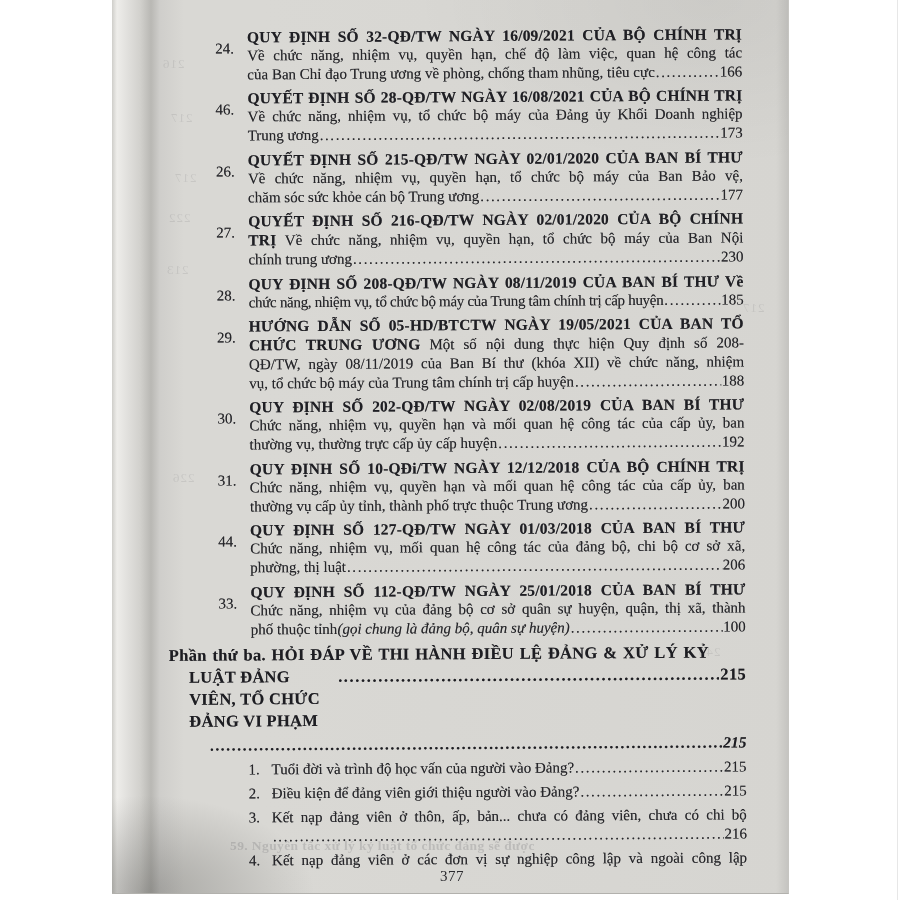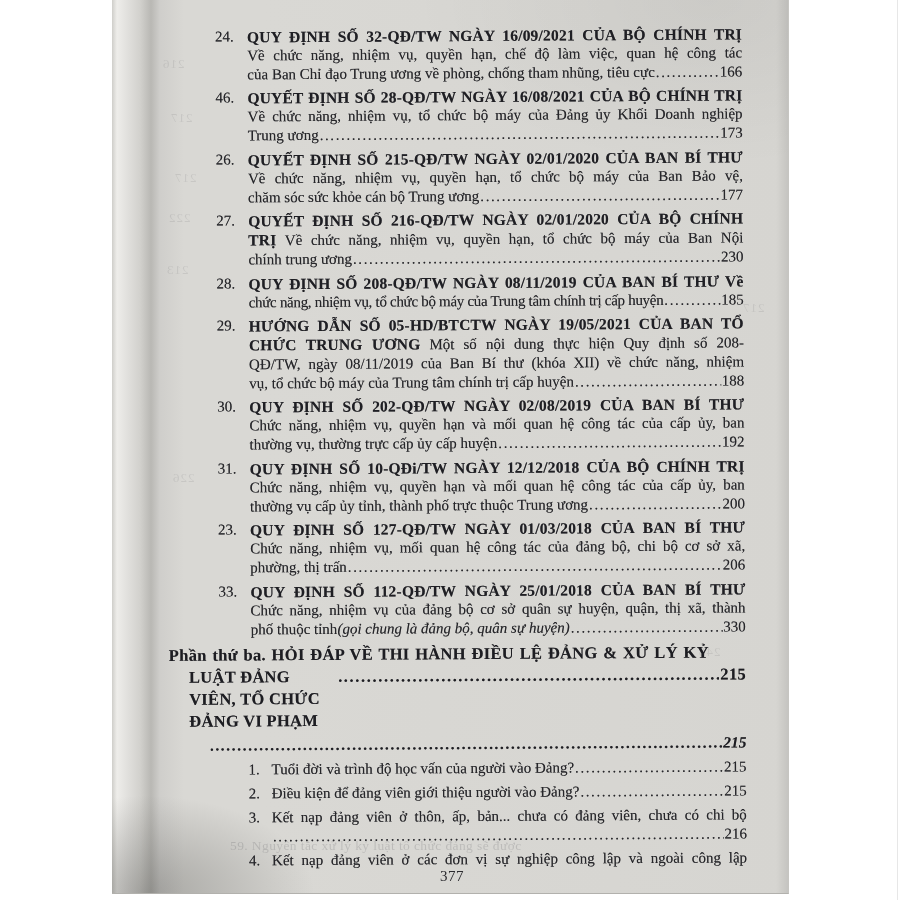--- a/index.html
+++ b/index.html
@@ -21,21 +21,21 @@
     border-right:1px solid #c6c5c1;
   }
   .frame-line{position:absolute;right:2px;top:0;bottom:0;width:1px;background:#e7e7e7;}
   
   .content{
     position:absolute;left:103px;top:26px;width:527px;
     transform:rotate(-0.35deg);transform-origin:50% 0;
     text-shadow:0 0 0.5px rgba(38,38,42,0.55);
   }
   .entry{position:relative;padding-left:32px;margin-bottom:4.4px;font-size:15px;line-height:19px;}
-  .entry .num{position:absolute;left:0;top:0;font-size:15px;}
+  .entry .num{position:absolute;left:0;top:12px;font-size:15px;}
   .head{font-weight:bold;font-size:15.5px;letter-spacing:0.2px;color:#1f1f24;
         text-align:justify;text-align-last:justify;white-space:normal;}
   .bodyline{text-align:justify;text-align-last:justify;}
   .bodyline b{font-size:15.5px;letter-spacing:0.2px;color:#1f1f24;}
   .tailline{display:flex;align-items:baseline;}
   .tailline .t{white-space:nowrap;flex:0 0 auto;}
   .tailline .it{white-space:nowrap;flex:0 0 auto;font-style:italic;}
   .tight .t{letter-spacing:-0.3px;}
   .leader{flex:1 1 auto;overflow:hidden;white-space:nowrap;min-width:4px;margin:0 1px;}
   .leader::after{content:"......................................................................................................................................................................";letter-spacing:1.6px;}
@@ -51,21 +51,21 @@
   
   .questions{margin-left:29px;width:498px;}
   .q{position:relative;padding-left:23px;margin-bottom:4.5px;font-size:15px;line-height:19.5px;}
   .q .num{position:absolute;left:0;top:0;}
   
   .folio{position:absolute;left:0;top:868px;width:680px;text-align:center;
          font-size:15px;letter-spacing:0.5px;color:#2a2a2e;}
   
   .ghost{position:absolute;font-size:13px;color:#383840;opacity:0.10;
          filter:blur(0.6px);letter-spacing:1px;transform:scaleX(-1);white-space:nowrap;}
-  .ghost.plain{transform:none;opacity:0.17;filter:blur(0.5px);font-size:13.5px;letter-spacing:0.4px;}
+  .ghost.plain{transform:none;opacity:0.17;filter:blur(0.5px);font-size:13.5px;letter-spacing:0.4px;font-weight:bold;}
 </style>
 </head>
 <body>
 
 <div class="photo">
   <div class="page">
 
     <span class="ghost" style="left:50px;top:56px;">216</span>
     <span class="ghost" style="left:58px;top:110px;">217</span>
     <span class="ghost" style="left:62px;top:170px;">217</span>
@@ -160,39 +160,39 @@
         <div class="head">QUY ĐỊNH SỐ 10-QĐi/TW NGÀY 12/12/2018 CỦA BỘ CHÍNH TRỊ</div>
         <div class="bodyline">Chức năng, nhiệm vụ, quyền hạn và mối quan hệ công tác của cấp ủy, ban</div>
         <div class="tailline">
           <span class="t">thường vụ cấp ủy tỉnh, thành phố trực thuộc Trung ương</span>
           <span class="leader"></span>
           <span class="pgno">200</span>
         </div>
       </div>
 
       <div class="entry">
-        <span class="num">23.</span>
+        <span class="num">44.</span>
         <div class="head">QUY ĐỊNH SỐ 127-QĐ/TW NGÀY 01/03/2018 CỦA BAN BÍ THƯ</div>
         <div class="bodyline">Chức năng, nhiệm vụ, mối quan hệ công tác của đảng bộ, chi bộ cơ sở xã,</div>
         <div class="tailline">
-          <span class="t">phường, thị trấn</span>
+          <span class="t">phường, thị luật</span>
           <span class="leader"></span>
           <span class="pgno">206</span>
         </div>
       </div>
 
       <div class="entry">
         <span class="num">33.</span>
         <div class="head">QUY ĐỊNH SỐ 112-QĐ/TW NGÀY 25/01/2018 CỦA BAN BÍ THƯ</div>
         <div class="bodyline">Chức năng, nhiệm vụ của đảng bộ cơ sở quân sự huyện, quận, thị xã, thành</div>
         <div class="tailline">
           <span class="t">phố thuộc tỉnh </span>
           <span class="it">(gọi chung là đảng bộ, quân sự huyện)</span>
           <span class="leader"></span>
-          <span class="pgno">330</span>
+          <span class="pgno">100</span>
         </div>
       </div>
 
       <div class="part">
         <div class="l1">Phần thứ ba. HỎI ĐÁP VỀ THI HÀNH ĐIỀU LỆ ĐẢNG &amp; XỬ LÝ KỶ</div>
         <div class="l2">
           <span class="t">LUẬT ĐẢNG VIÊN, TỔ CHỨC ĐẢNG VI PHẠM</span>
           <span class="leader"></span>
           <span class="pgno">215</span>
         </div>

